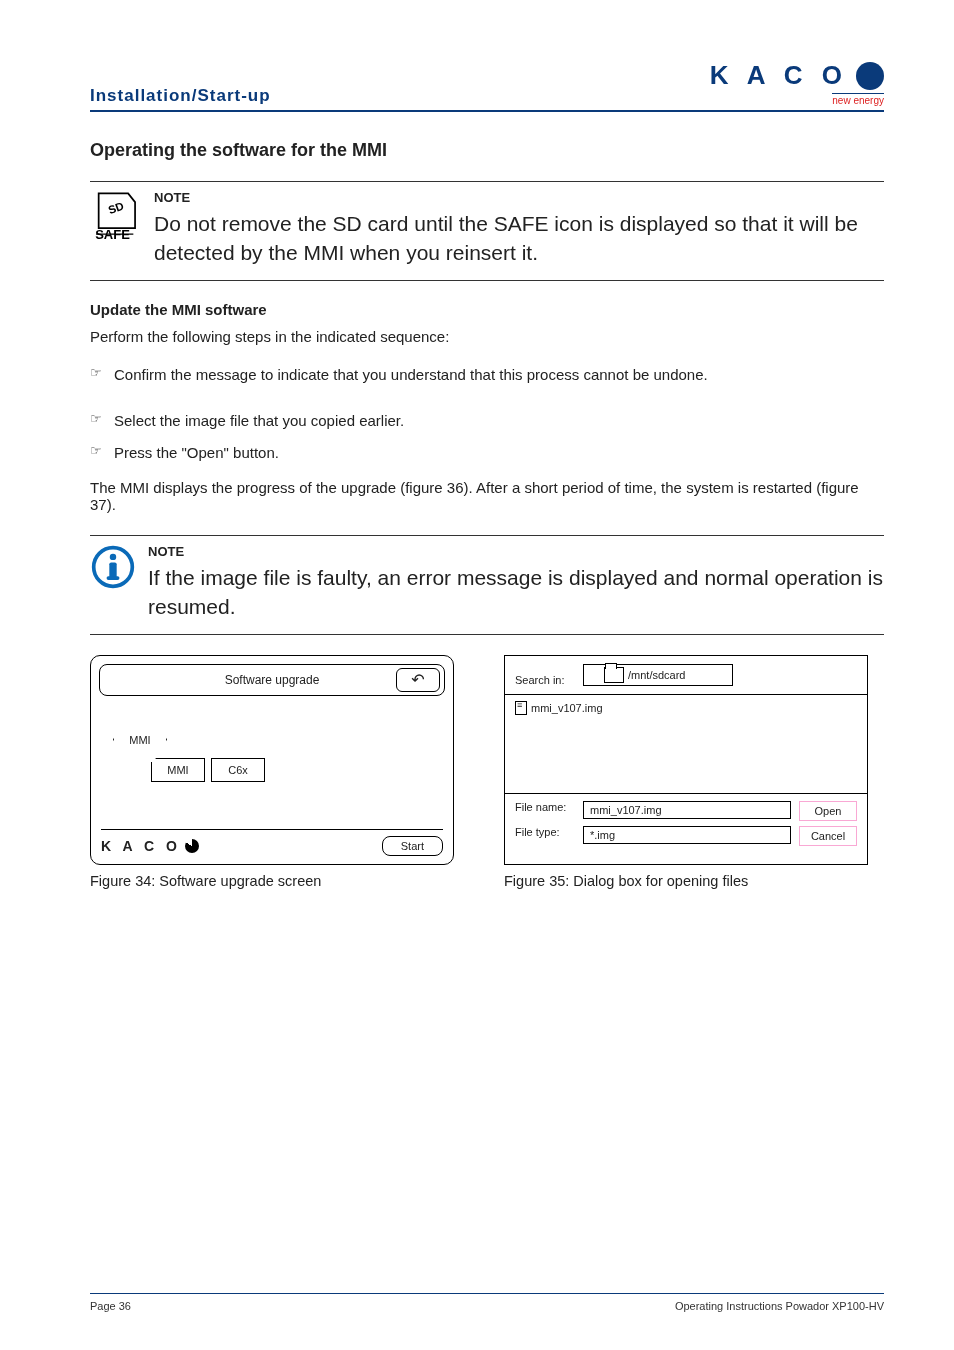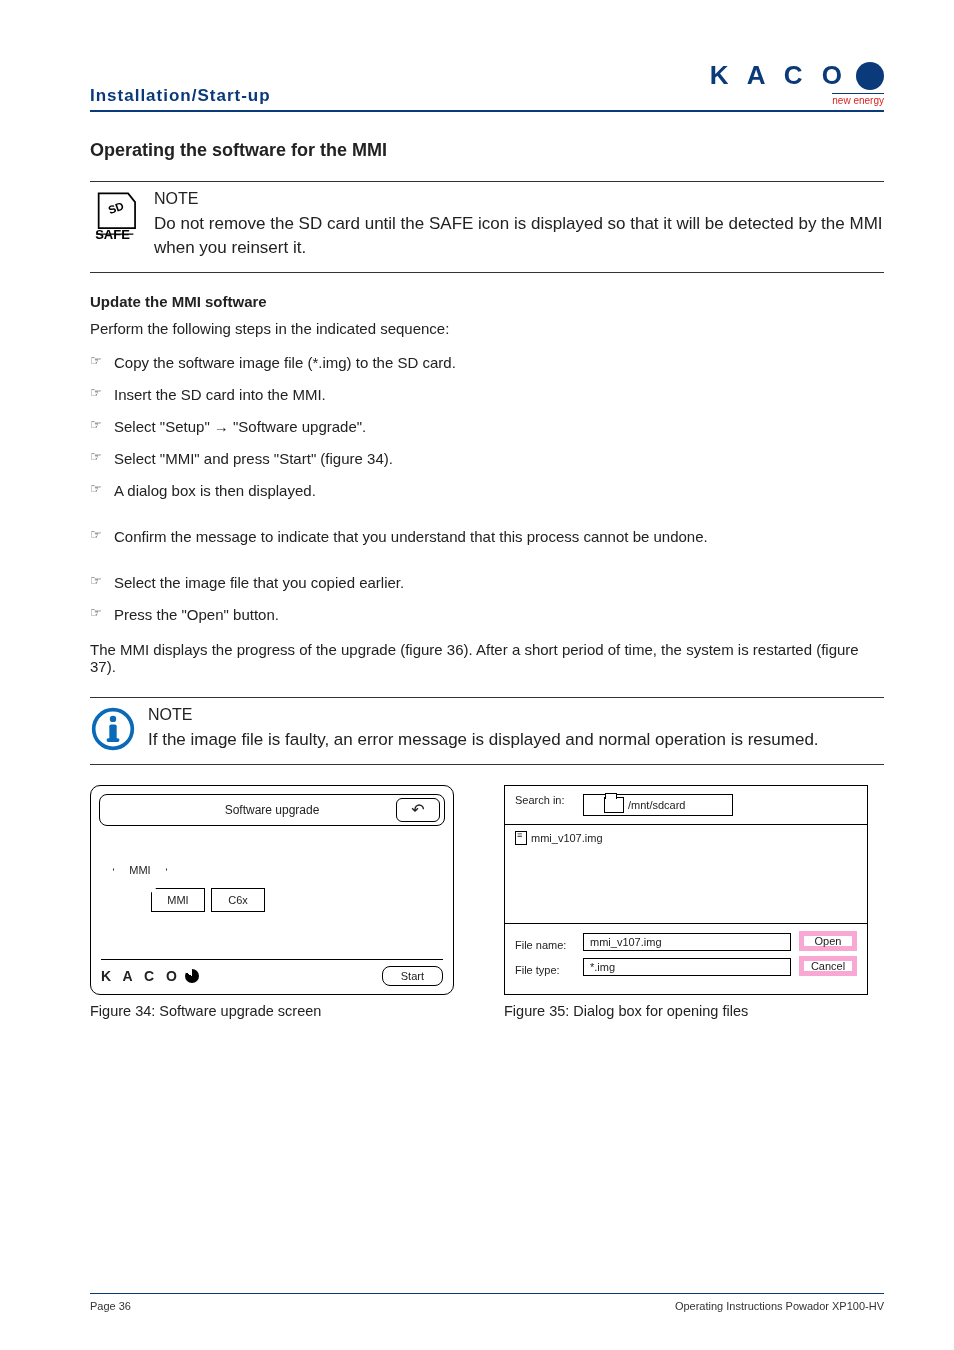--- a/index.html
+++ b/index.html
@@ -75,25 +75,25 @@
     .note-icon-sd {
       width: 52px; height: 52px;
       flex-shrink: 0;
     }
     .note-icon-info {
       width: 46px; height: 46px;
       flex-shrink: 0;
     }
     .note-content { flex: 1; }
     .note-label {
-      font-weight: 400;
-      font-size: 16px;
+      font-weight: 700;
+      font-size: 13px;
       margin-bottom: 4px;
     }
-    .note-text { font-size: 17px; line-height: 1.4; }
+    .note-text { font-size: 21px; line-height: 1.4; }
     .sub-heading {
       font-weight: 700;
       font-size: 15px;
       margin: 14px 0 10px 0;
     }
     .body-text { font-size: 15px; margin-bottom: 10px; }
     ul.steps {
       list-style: none;
       padding: 0;
       margin: 0 0 10px 0;
@@ -209,21 +209,21 @@
 
     
     .fig35 {
       border: 1.5px solid #000;
       height: 210px;
       position: relative;
       font-size: 11px;
     }
     .fig35-top {
       display: flex;
-      align-items: flex-start;
+      align-items: flex-end;
       gap: 8px;
       padding: 8px 10px;
     }
     .folder-icon {
       width: 20px; height: 16px;
       border: 1px solid #000;
       position: relative;
       background:#fff;
     }
     .folder-icon::before{
@@ -258,34 +258,34 @@
       content:"≡";position:absolute;top:-2px;left:1px;font-size:9px;
     }
     .fig35-bottom {
       display: flex;
       flex-direction: column;
       gap: 5px;
       padding: 7px 10px;
     }
     .fig35-row {
       display: flex;
-      align-items: flex-end;
+      align-items: flex-start;
       gap: 8px;
     }
     .fig35-label { width: 60px; }
     .fig35-input {
       border: 1px solid #000;
       padding: 2px 6px;
       flex: 1;
       height: 18px;
       display: flex;
       align-items: center;
     }
     .fig35-btn {
-      border: 5px solid #f9a8d4;
+      border: 1px solid #f9a8d4;
       width: 58px; height: 20px;
       display: flex;
       align-items: center;
       justify-content: center;
     }
 
     .page-footer {
       position: absolute;
       bottom: 38px;
       left: 90px; right: 70px;
@@ -323,27 +323,20 @@
     </svg>
     <div class="note-content">
       <div class="note-label">NOTE</div>
       <div class="note-text">Do not remove the SD card until the SAFE icon is displayed so that it will be detected by the MMI when you reinsert it.</div>
     </div>
   </div>
 
   <div class="sub-heading">Update the MMI software</div>
   <div class="body-text">Perform the following steps in the indicated sequence:</div>
 
-  <ul class="steps">
-    <li>Copy the software image file (*.img) to the SD card.</li>
-    <li>Insert the SD card into the MMI.</li>
-    <li>Select "Setup" → "Software upgrade".</li>
-    <li>Select "MMI" and press "Start" (figure 34).</li>
-    <li>A dialog box is then displayed.</li>
-  </ul>
 
   <ul class="steps" style="margin-top:14px">
     <li>Confirm the message to indicate that you understand that this process cannot be undone.</li>
   </ul>
 
   <ul class="steps" style="margin-top:14px">
     <li>Select the image file that you copied earlier.</li>
     <li>Press the "Open" button.</li>
   </ul>
 

